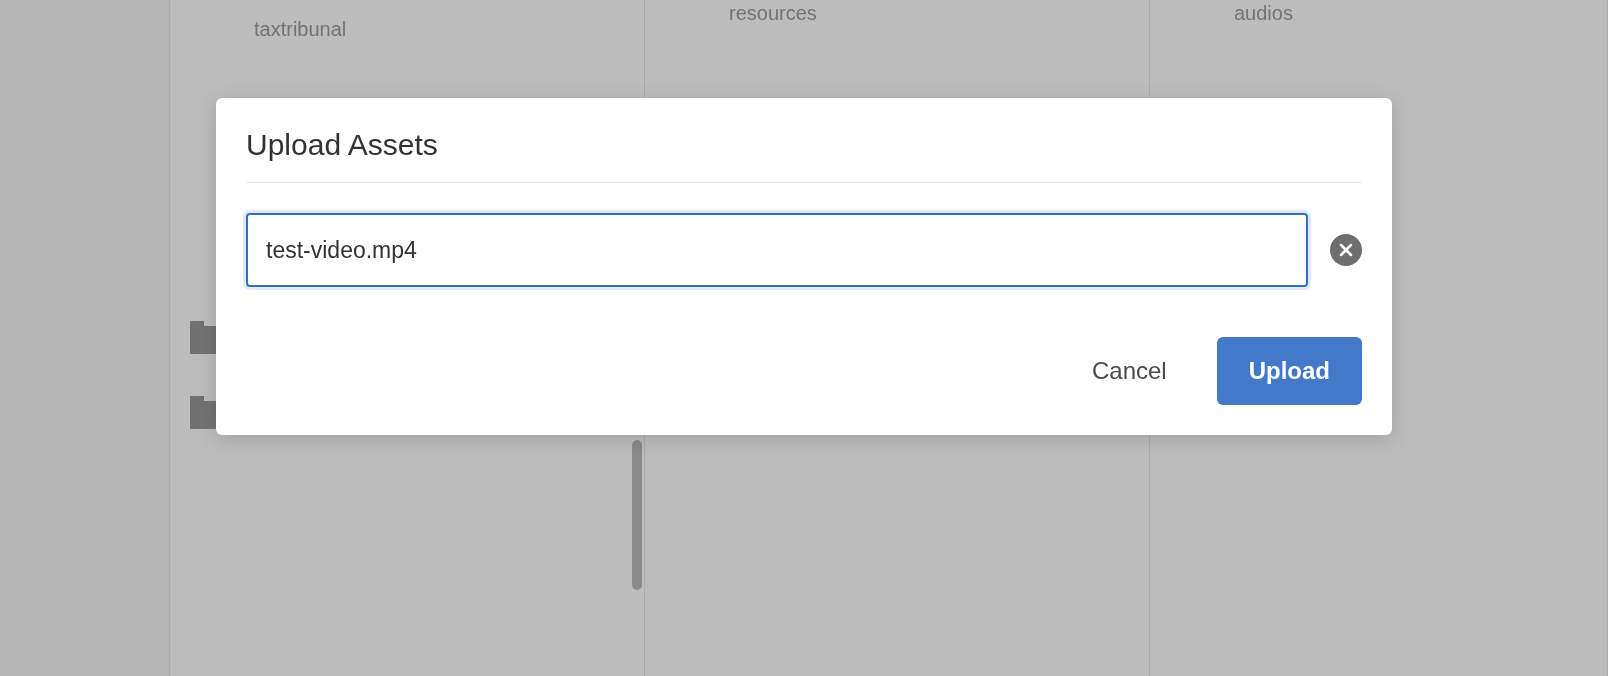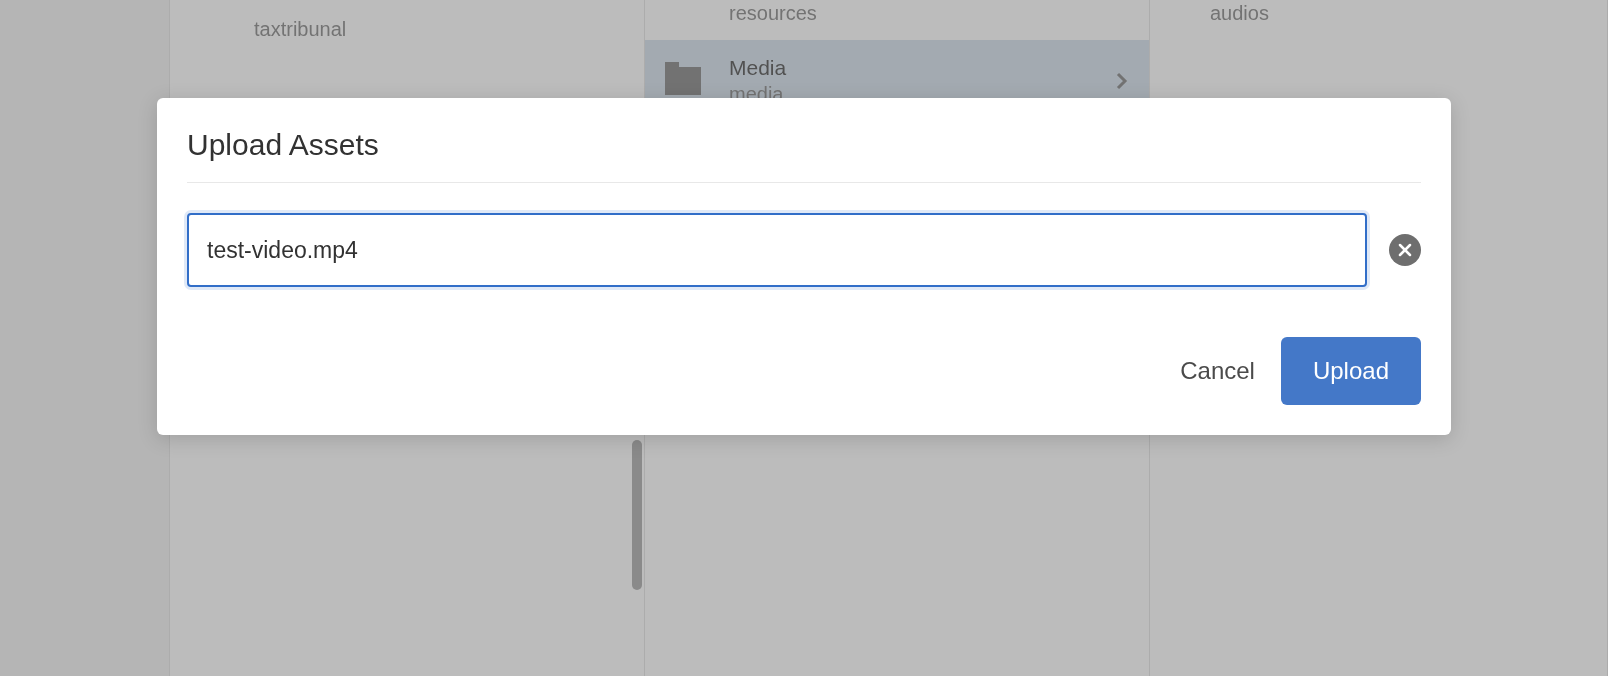--- a/index.html
+++ b/index.html
@@ -110,21 +110,21 @@
       width: 100%;
       height: 100%;
       background: rgba(120, 120, 120, 0.45);
       display: flex;
       align-items: flex-start;
       justify-content: center;
     }
     .modal {
       background: #fff;
       border-radius: 6px;
-      width: 1294px;
+      width: 1176px;
       margin-top: 98px;
       padding: 30px 30px 30px 30px;
       box-shadow: 0 4px 20px rgba(0,0,0,0.15);
     }
     .modal-title {
       font-size: 30px;
       font-weight: 300;
       color: #323232;
       padding-bottom: 20px;
       border-bottom: 1px solid #e8e8e8;
@@ -159,38 +159,38 @@
       cursor: pointer;
       flex-shrink: 0;
     }
     .clear-btn svg {
       width: 16px;
       height: 16px;
     }
     .modal-actions {
       display: flex;
       justify-content: flex-end;
-      gap: 12px;
+      gap: 36px;
     }
     .btn-cancel {
       background: none;
       border: none;
       font-size: 24px;
       color: #4b4b4b;
       cursor: pointer;
       padding: 18px 14px;
       font-family: inherit;
     }
     .btn-primary {
       background: #4478c8;
       border: none;
       border-radius: 6px;
       color: #fff;
       font-size: 24px;
-      font-weight: 400;
+      font-weight: 700;
       padding: 20px 32px;
       cursor: pointer;
       font-family: inherit;
     }
     .partial-top {
       padding-top: 0;
       min-height: 30px;
     }
     .partial-top .folder-subtitle {
       margin-left: 64px;
@@ -226,37 +226,25 @@
           </svg>
       </div>
     </div>
     <div class="scrollbar-thumb"></div>
   </div>
 
   <div class="column col3">
     <div class="folder-item partial-top" style="min-height:20px; padding-top:0; align-items:flex-start;">
       <div class="folder-subtitle" style="margin-left:64px;">resources</div>
     </div>
-    <div class="folder-item selected">
-      <div class="folder-icon"></div>
-      <div class="folder-text">
-        <div class="folder-title">Media</div>
-        <div class="folder-subtitle">media</div>
-      </div>
-      <div class="chevron">
-        <svg viewBox="0 0 24 24" fill="none" stroke="#6e6e6e" stroke-width="3">
-            <polyline points="9 5 16 12 9 19"></polyline>
-          </svg>
-      </div>
-    </div>
   </div>
 
   <div class="column col4">
     <div class="folder-item partial-top" style="min-height:20px; padding-top:0; padding-bottom:4px; align-items:flex-start;">
-      <div class="folder-subtitle" style="margin-left:40px;">audios</div>
+      <div class="folder-subtitle" style="margin-left:64px;">audios</div>
     </div>
   </div>
 </div>
 
 <div class="modal-overlay">
   <div class="modal">
     <h2 class="modal-title">Upload Assets</h2>
     <div class="input-row">
       <input type="text" class="text-input" value="test-video.mp4" style="">
       <div class="clear-btn">

